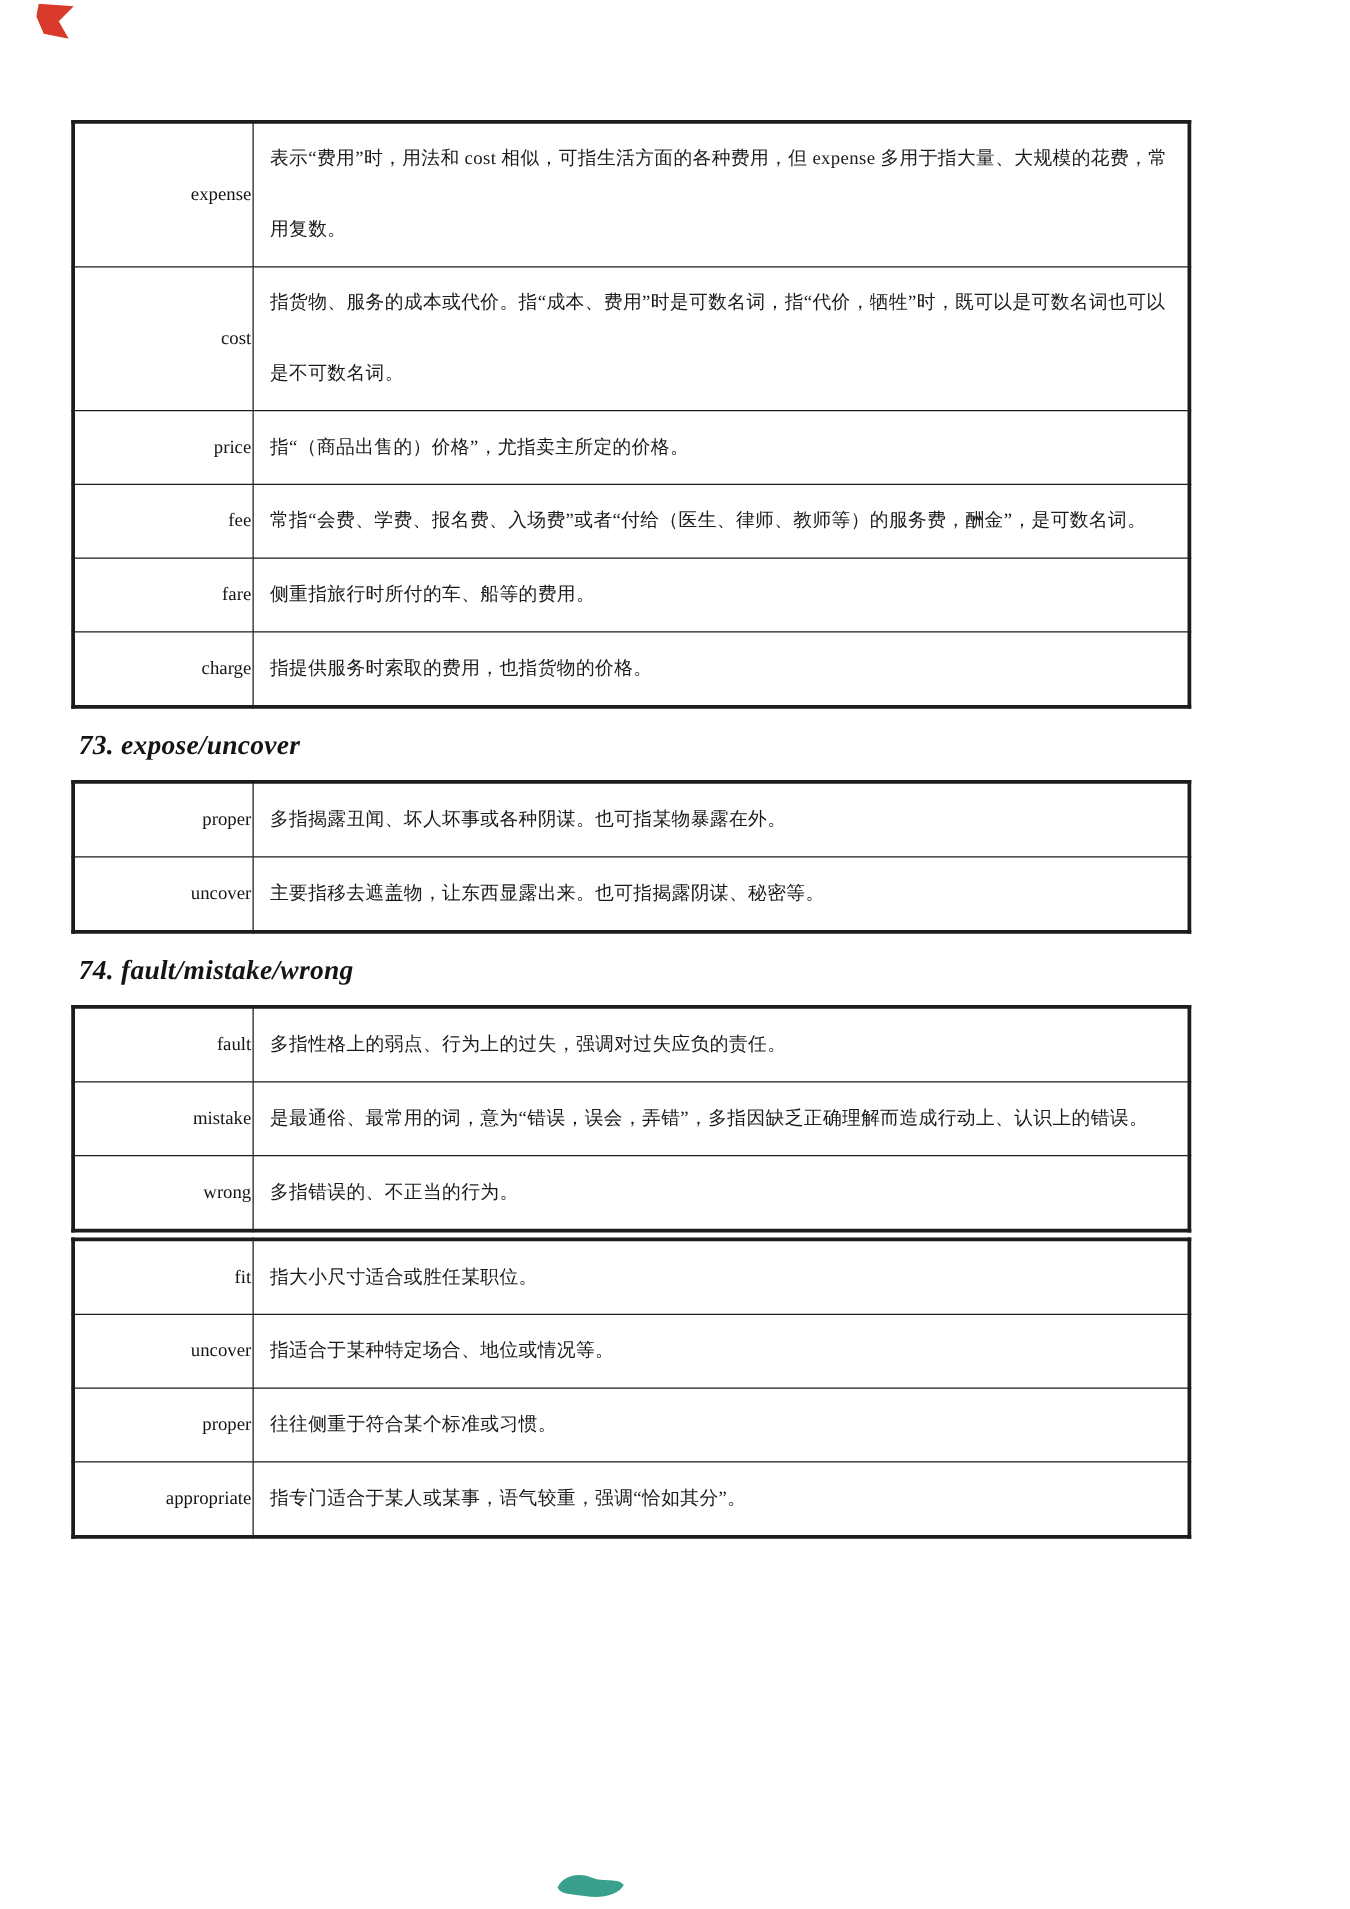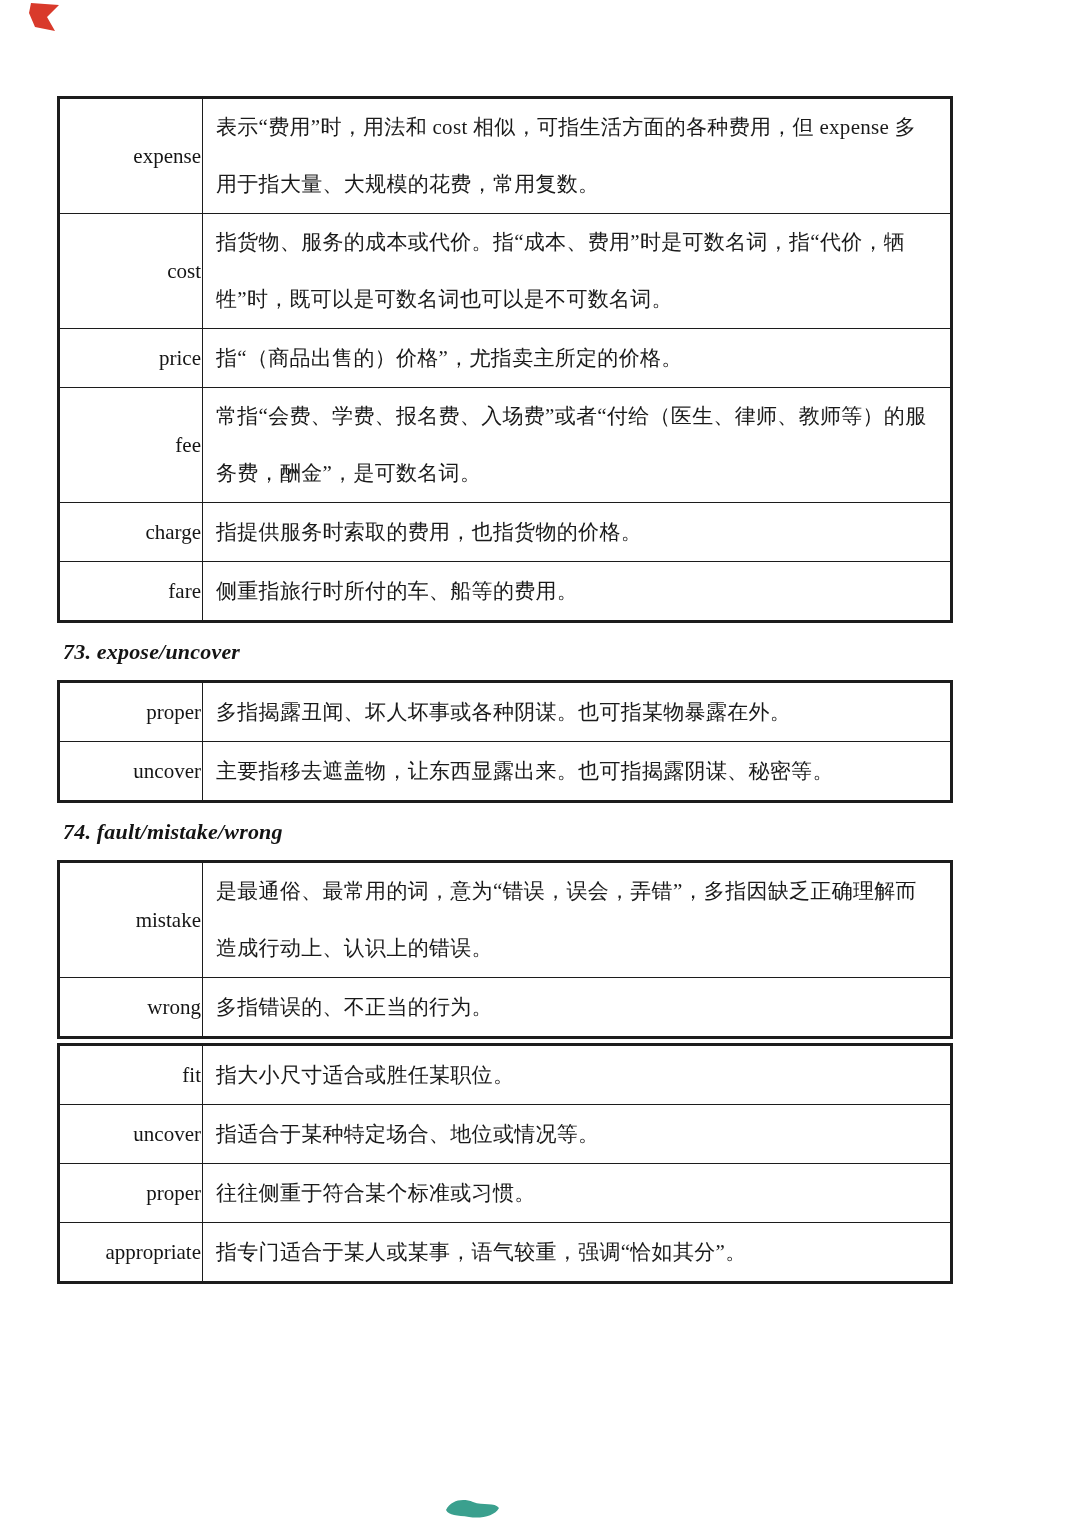--- a/index.html
+++ b/index.html
@@ -34,21 +34,21 @@
   table.comparison-table {
     border-collapse: collapse;
     width: 896px;
     table-layout: fixed;
     border: 3px solid #1c1c1c;
     margin: 0 0 4px 0;
   }
   table.comparison-table td {
     border: 1px solid #1c1c1c;
     vertical-align: middle;
-    font-size: 21px;
+    font-size: 15px;
   }
   td.word-cell {
     width: 140px;
     text-align: right;
     font-family: "Liberation Serif", "DejaVu Serif", serif;
     color: #151515;
     height: 56px;
   }
   td.description-cell {
     padding: 0 14px 0 13px;
@@ -100,27 +100,27 @@
       <td class="word-cell">price</td>
       <td class="description-cell">指“（商品出售的）价格”，尤指卖主所定的价格。</td>
     </tr>
 
     <tr>
       <td class="word-cell">fee</td>
       <td class="description-cell">常指“会费、学费、报名费、入场费”或者“付给（医生、律师、教师等）的服务费，酬金”，是可数名词。</td>
     </tr>
 
     <tr>
-      <td class="word-cell">charge</td>
-      <td class="description-cell">指提供服务时索取的费用，也指货物的价格。</td>
+      <td class="word-cell">fare</td>
+      <td class="description-cell">侧重指旅行时所付的车、船等的费用。</td>
     </tr>
 
     <tr>
-      <td class="word-cell">fare</td>
-      <td class="description-cell">侧重指旅行时所付的车、船等的费用。</td>
+      <td class="word-cell">charge</td>
+      <td class="description-cell">指提供服务时索取的费用，也指货物的价格。</td>
     </tr>
   </tbody>
       </table>
     </section>
 
     <section class="word-section">
       <h3 class="section-heading">73. expose/uncover</h3>
       <table class="comparison-table">
         <tbody>
     <tr>
@@ -133,20 +133,24 @@
       <td class="description-cell">主要指移去遮盖物，让东西显露出来。也可指揭露阴谋、秘密等。</td>
     </tr>
   </tbody>
       </table>
     </section>
 
     <section class="word-section">
       <h3 class="section-heading">74. fault/mistake/wrong</h3>
       <table class="comparison-table">
         <tbody>
+    <tr>
+      <td class="word-cell">fault</td>
+      <td class="description-cell">多指性格上的弱点、行为上的过失，强调对过失应负的责任。</td>
+    </tr>
 
     <tr>
       <td class="word-cell">mistake</td>
       <td class="description-cell">是最通俗、最常用的词，意为“错误，误会，弄错”，多指因缺乏正确理解而造成行动上、认识上的错误。</td>
     </tr>
 
     <tr>
       <td class="word-cell">wrong</td>
       <td class="description-cell">多指错误的、不正当的行为。</td>
     </tr>

